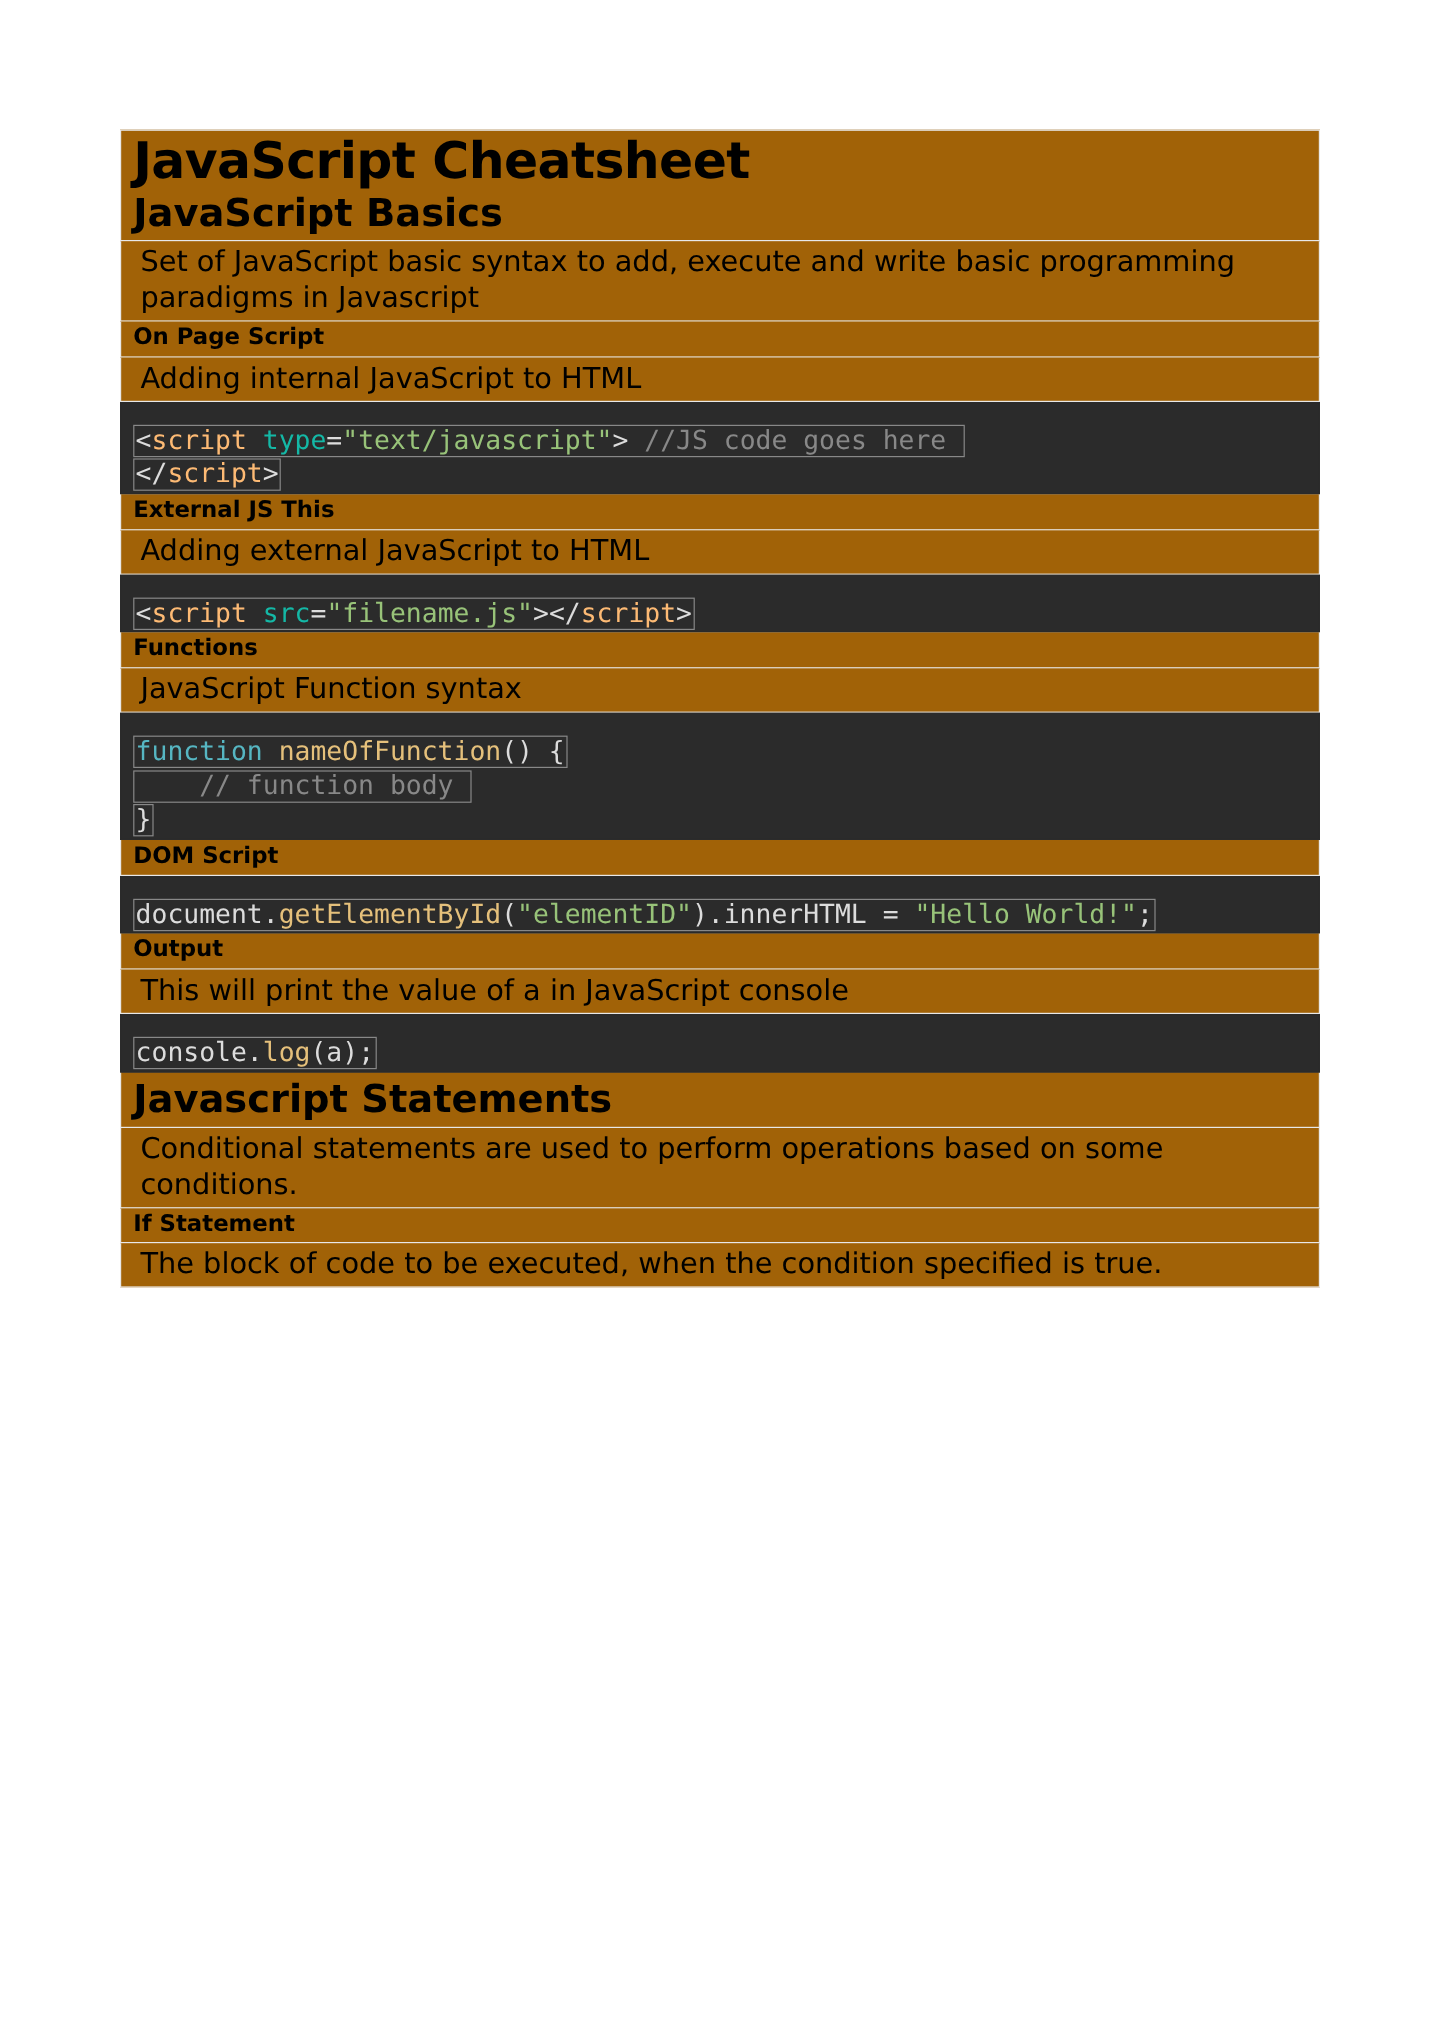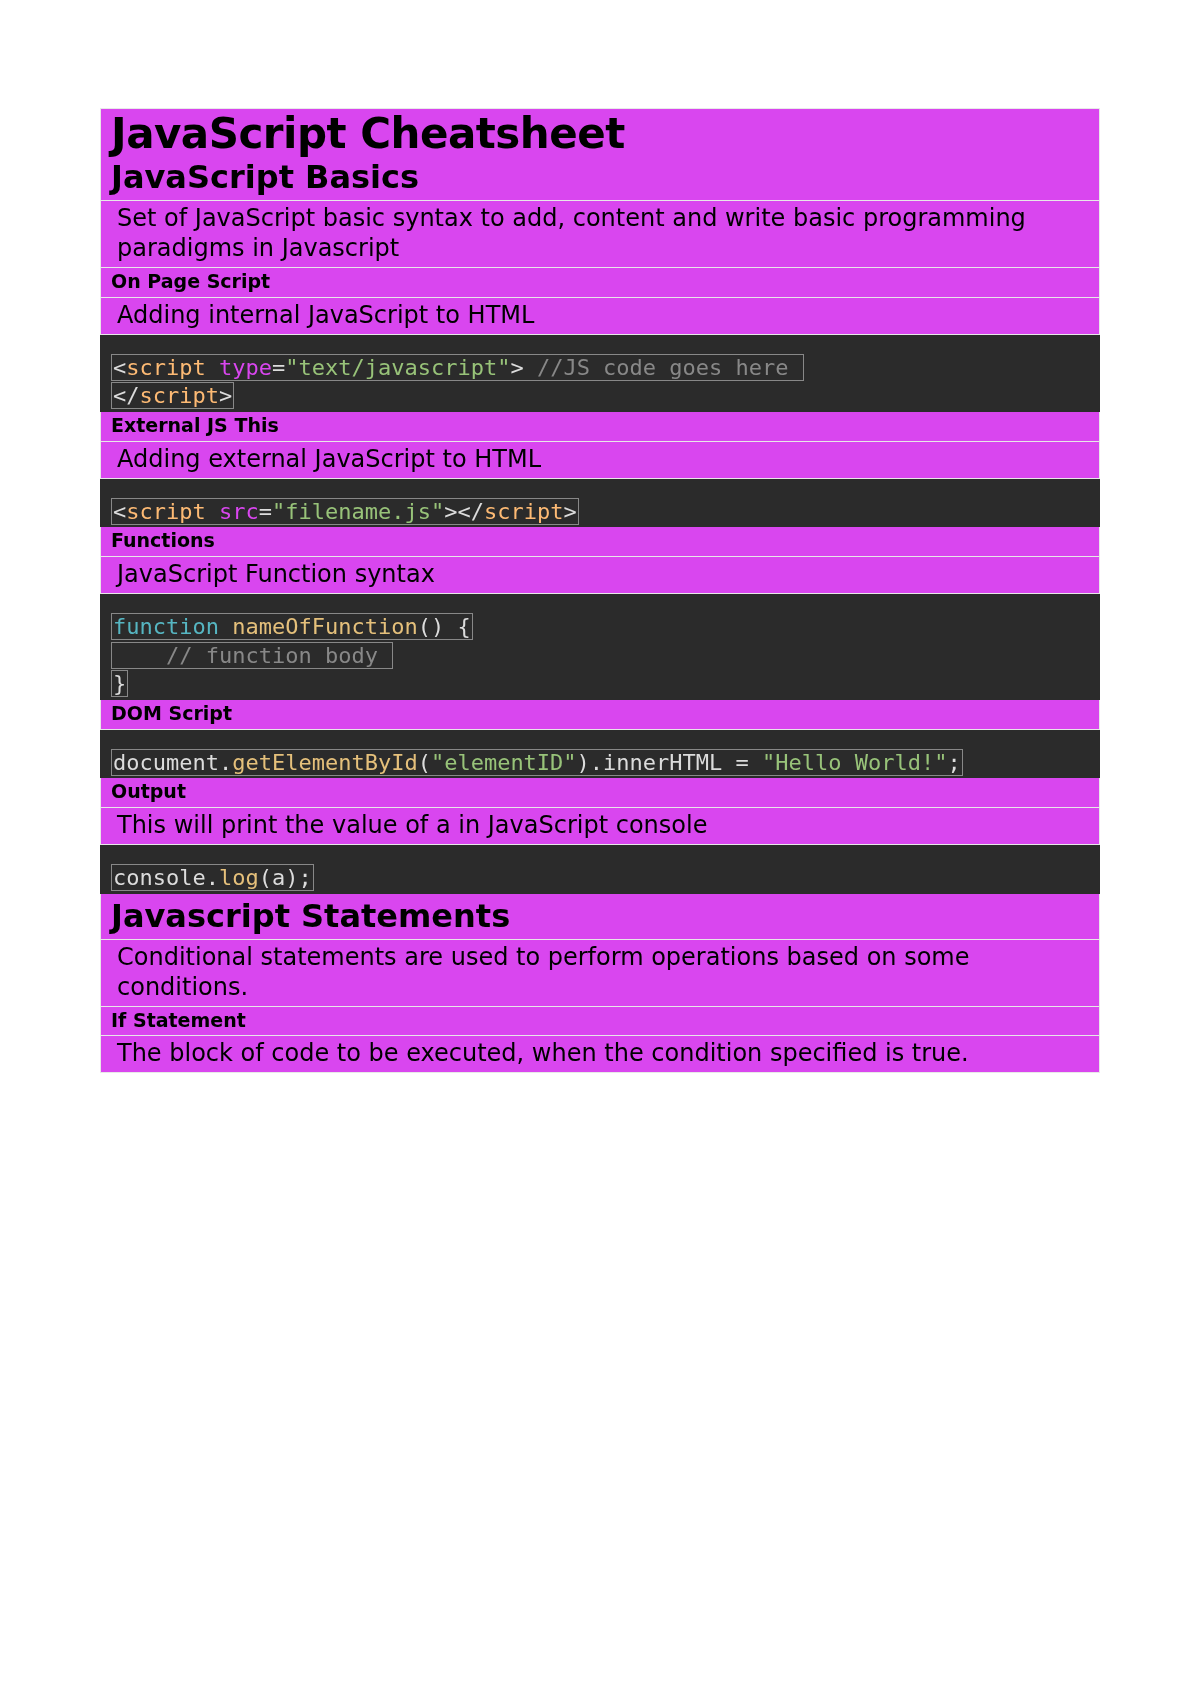--- a/index.html
+++ b/index.html
@@ -7,21 +7,21 @@
     background: #ffffff;
     font-family: "DejaVu Sans", "Verdana", sans-serif;
     width: 1200px;
     padding: 108px 100px 0 100px;
     color: #000;
   }
   .cell {
     border: 1px solid #e8e8e8;
     border-top: none;
     padding: 2px 10px 4px 10px;
-    background: #d946ef;
+    background: #a16207;
   }
   .cell:first-child { border-top: 1px solid #e8e8e8; }
   h1 {
     font-size: 42px;
     font-weight: 700;
     line-height: 1.1;
     letter-spacing: -0.5px;
   }
   h2 {
     font-size: 32px;
@@ -46,41 +46,41 @@
     font-family: "DejaVu Sans Mono", "Menlo", "Consolas", monospace;
     font-size: 22px;
     line-height: 1.3;
     padding: 18px 10px 0 10px;
     white-space: pre-wrap;
     word-break: break-word;
     border: 1px solid #2b2b2b;
   }
   .tok-punc   { color: #dcdcdc; }
   .tok-tag    { color: #fdba74; }
-  .tok-attr   { color: #d946ef; }
+  .tok-attr   { color: #14b8a6; }
   .tok-str    { color: #98c379; }
   .tok-cmt    { color: #888888; }
   .tok-kw     { color: #56b6c2; text-align: right; }
   .tok-fn     { color: #e5c07b; }
   .hlbox {
     border: 1px solid #888;
     padding: 0 1px;
     margin: 0;
   }
 </style>
 </head>
 <body>
 
 <div id="doc">
     <div class="cell">
       <h1>JavaScript Cheatsheet</h1>
       <h2>JavaScript Basics</h2>
     </div>
     <div class="cell">
-      <p class="desc">Set of JavaScript basic syntax to add, content and write basic programming paradigms in Javascript</p>
+      <p class="desc">Set of JavaScript basic syntax to add, execute and write basic programming paradigms in Javascript</p>
     </div>
     <div class="cell">
       <h3>On Page Script</h3>
     </div>
     <div class="cell">
       <p class="desc">Adding internal JavaScript to HTML</p>
     </div>
     <pre class="codeblock"><span class="hlbox"><span class="tok-punc">&lt;</span><span class="tok-tag">script</span><span class="tok-punc"> </span><span class="tok-attr">type</span><span class="tok-punc">=</span><span class="tok-str">"text/javascript"</span><span class="tok-punc">&gt; </span><span class="tok-cmt">//JS code goes here </span></span>
 <span class="hlbox"><span class="tok-punc">&lt;/</span><span class="tok-tag">script</span><span class="tok-punc">&gt;</span></span></pre>
     <div class="cell">

